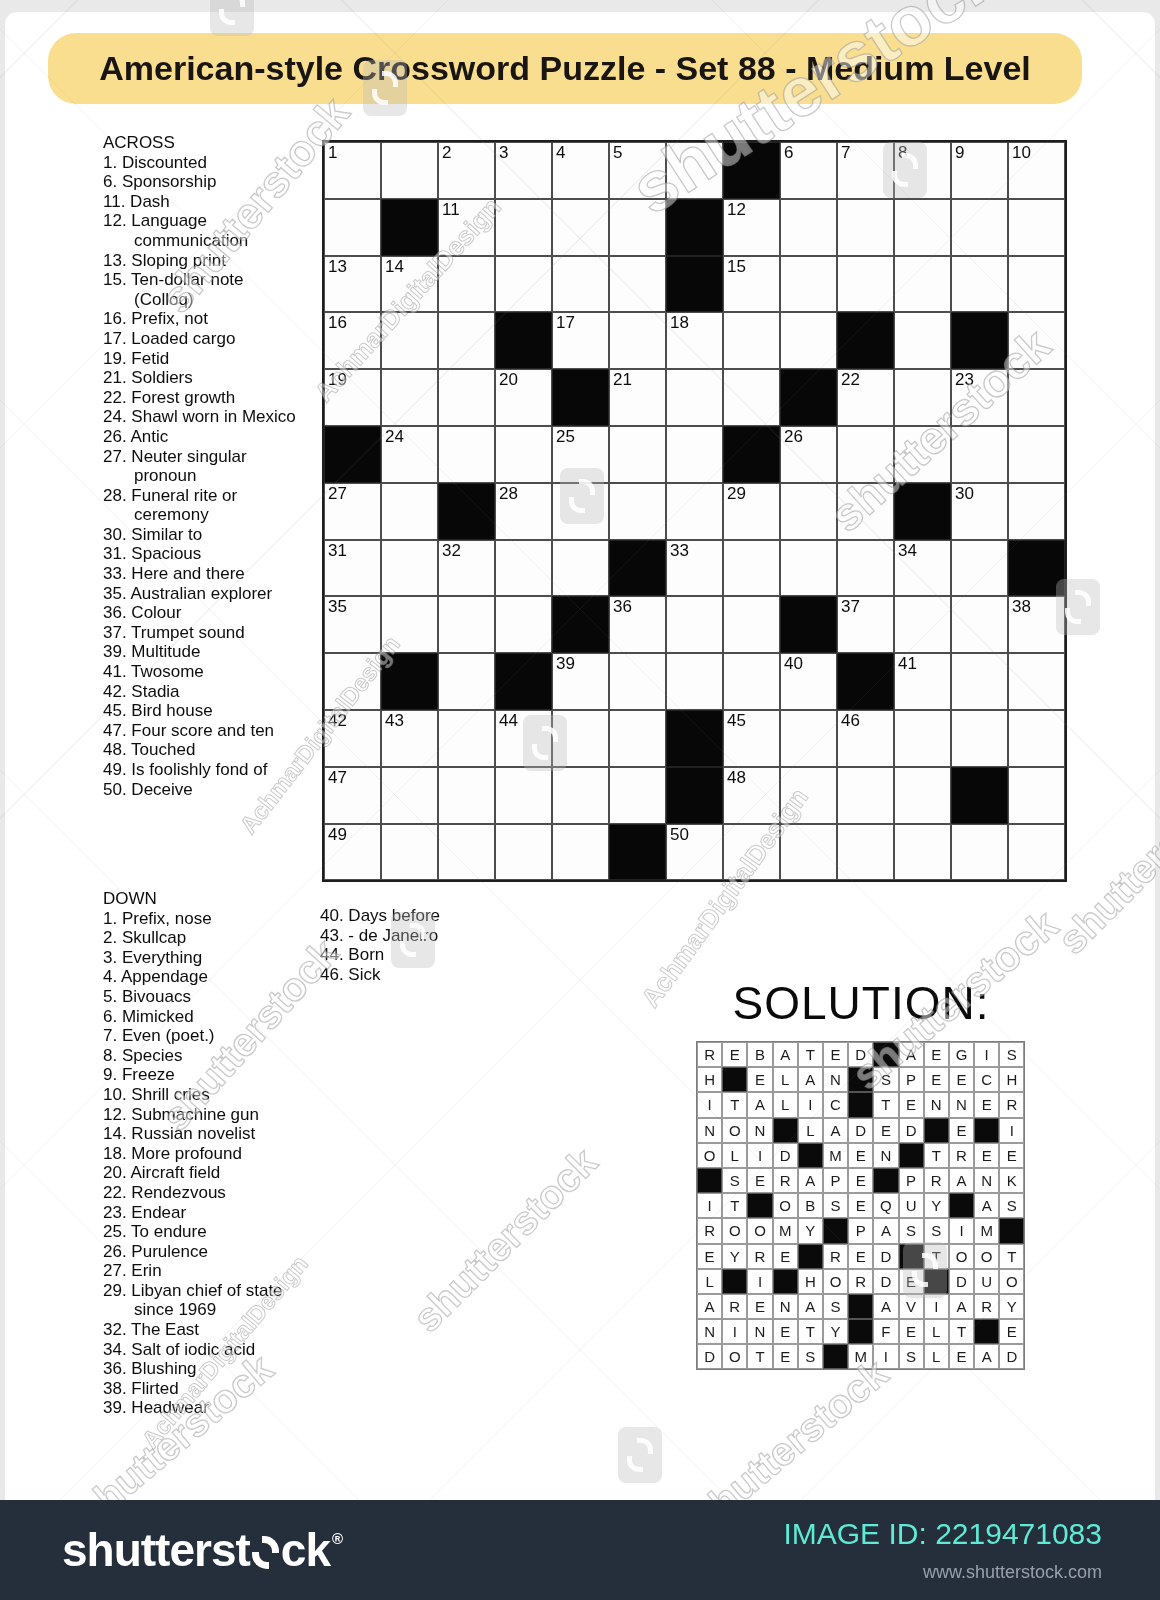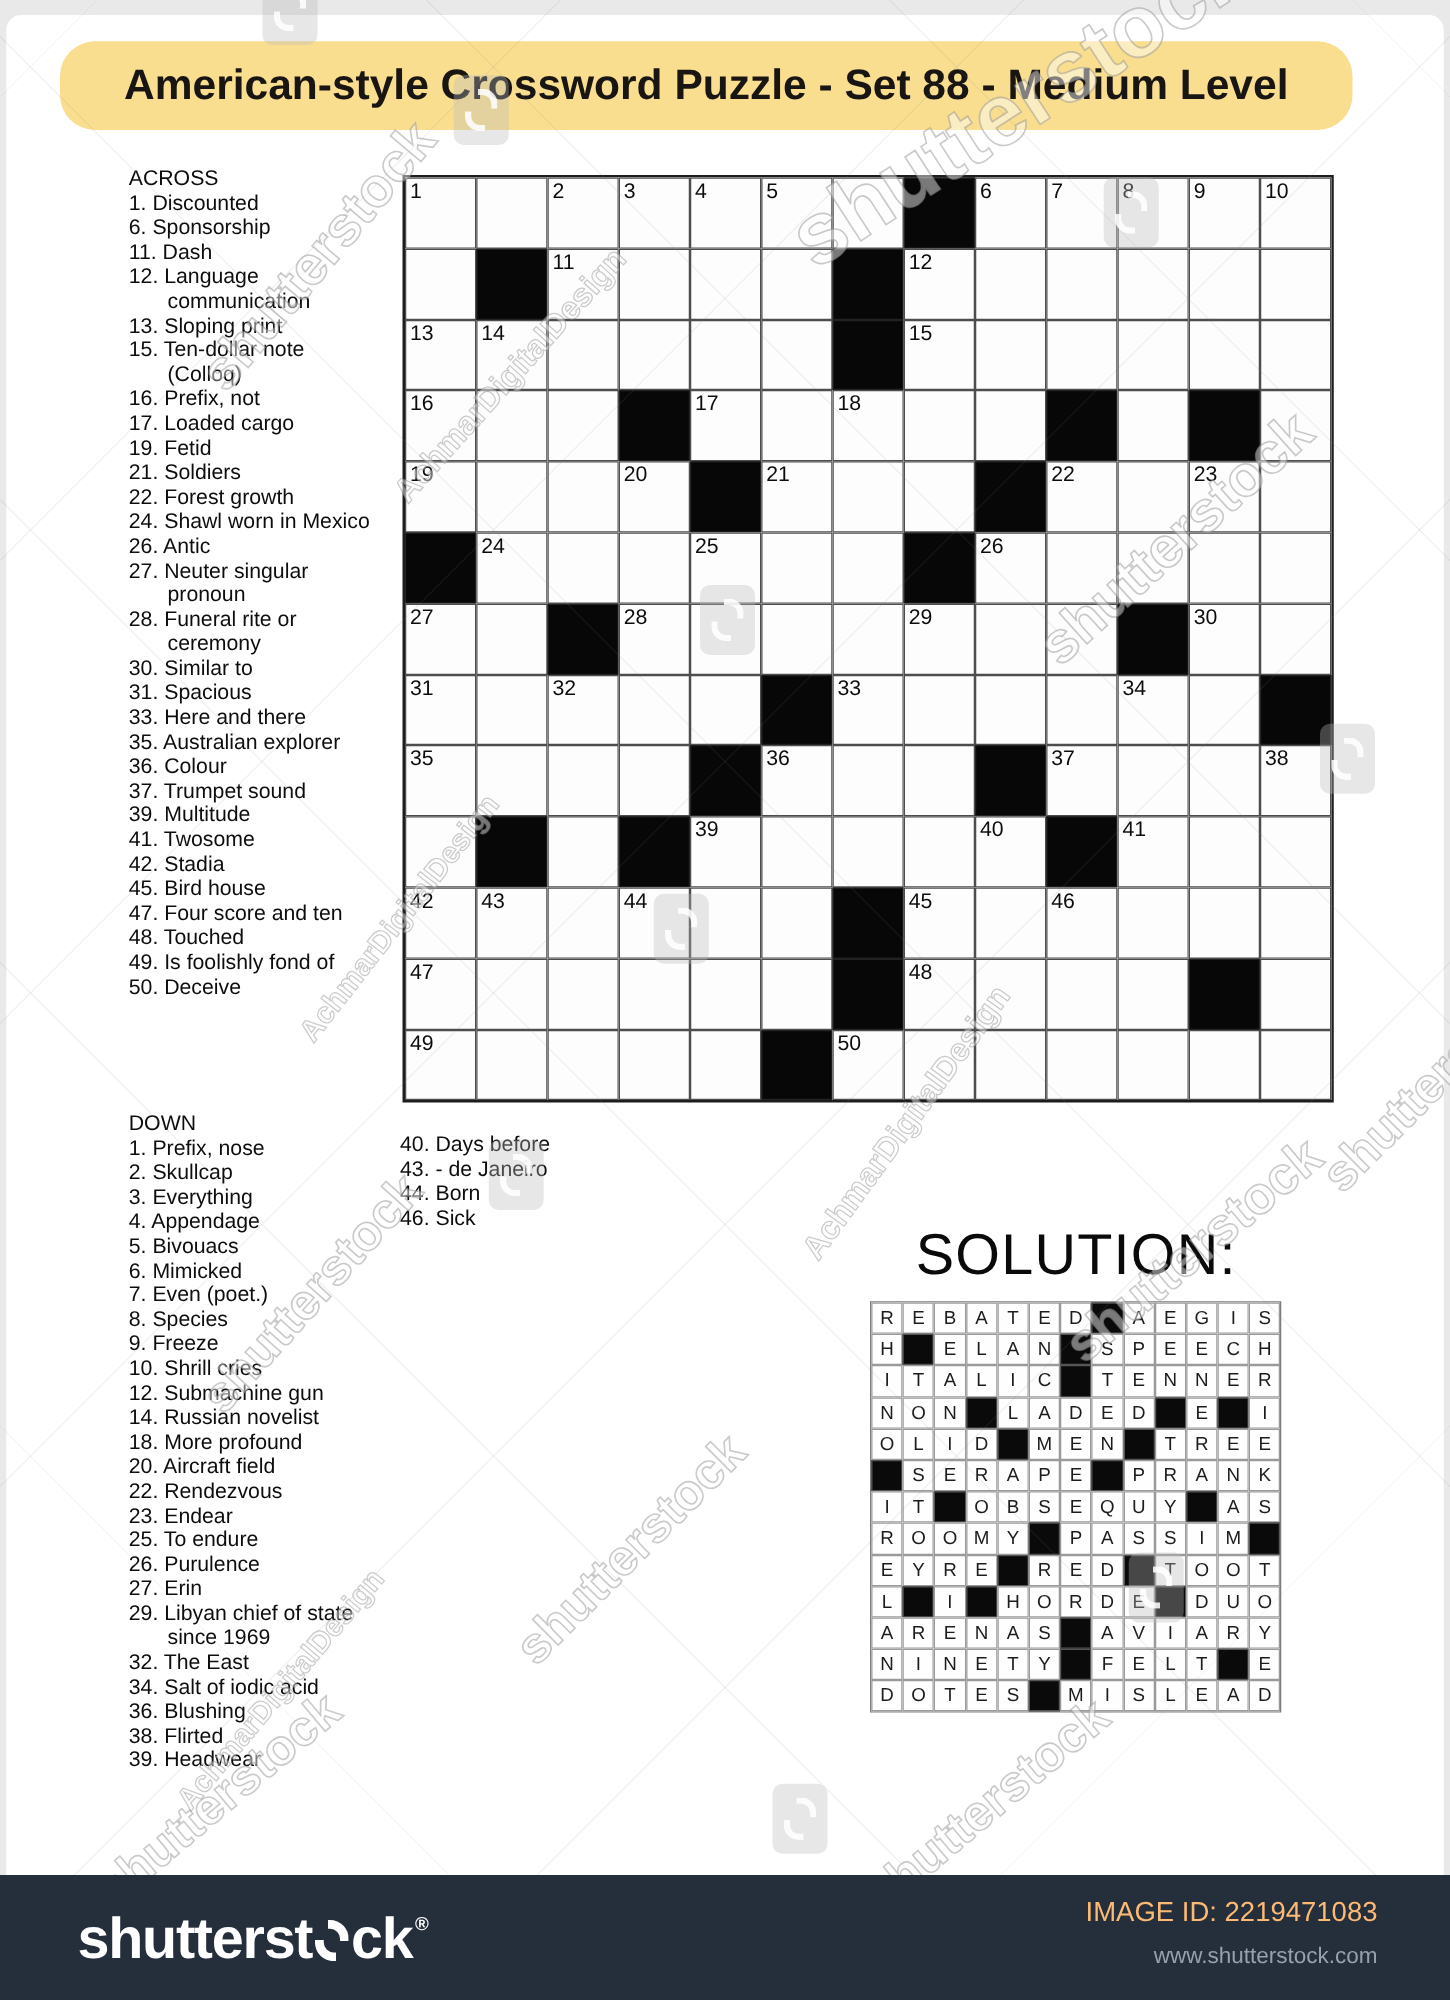--- a/index.html
+++ b/index.html
@@ -77,21 +77,21 @@
   .footer{position:absolute;left:0;right:0;bottom:0;height:100px;background:#252E3B;}
   .logo{
     position:absolute;left:62px;top:50%;transform:translateY(-50%);
     color:#fff;font-size:46px;font-weight:bold;letter-spacing:-1px;white-space:nowrap;
   }
   .smark{display:inline-block;position:relative;width:29px;height:33px;margin:0 1px;vertical-align:-3px;}
   .smark::before{content:"";position:absolute;right:1px;top:0;width:10px;height:10px;border:7px solid #fff;border-left:none;border-bottom:none;border-radius:0 15px 0 0;}
   .smark::after{content:"";position:absolute;left:1px;bottom:0;width:10px;height:10px;border:7px solid #fff;border-right:none;border-top:none;border-radius:0 0 0 15px;}
   .reg{font-size:15px;vertical-align:22px;margin-left:2px;}
   .footer-right{position:absolute;right:58px;top:17px;text-align:right;}
-  .image-id{font-size:22px;color:#fdba74;}
+  .image-id{font-size:30px;color:#5eead4;}
   .website{font-size:18px;color:#97a0ab;margin-top:11px;}
 </style>
 </head>
 <body>
 
 <div class="page-white"></div>
 
 <div class="banner" style="background:#F9DE8F;">
   <div class="banner-title">American-style Crossword Puzzle - Set 88 - Medium Level</div>
 </div>

